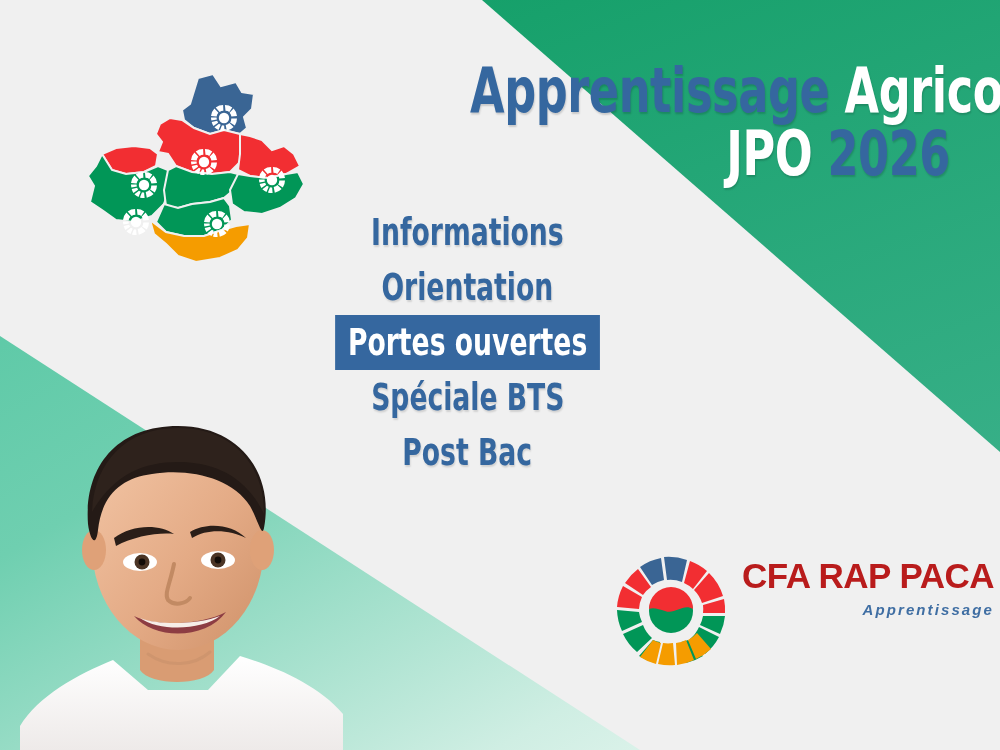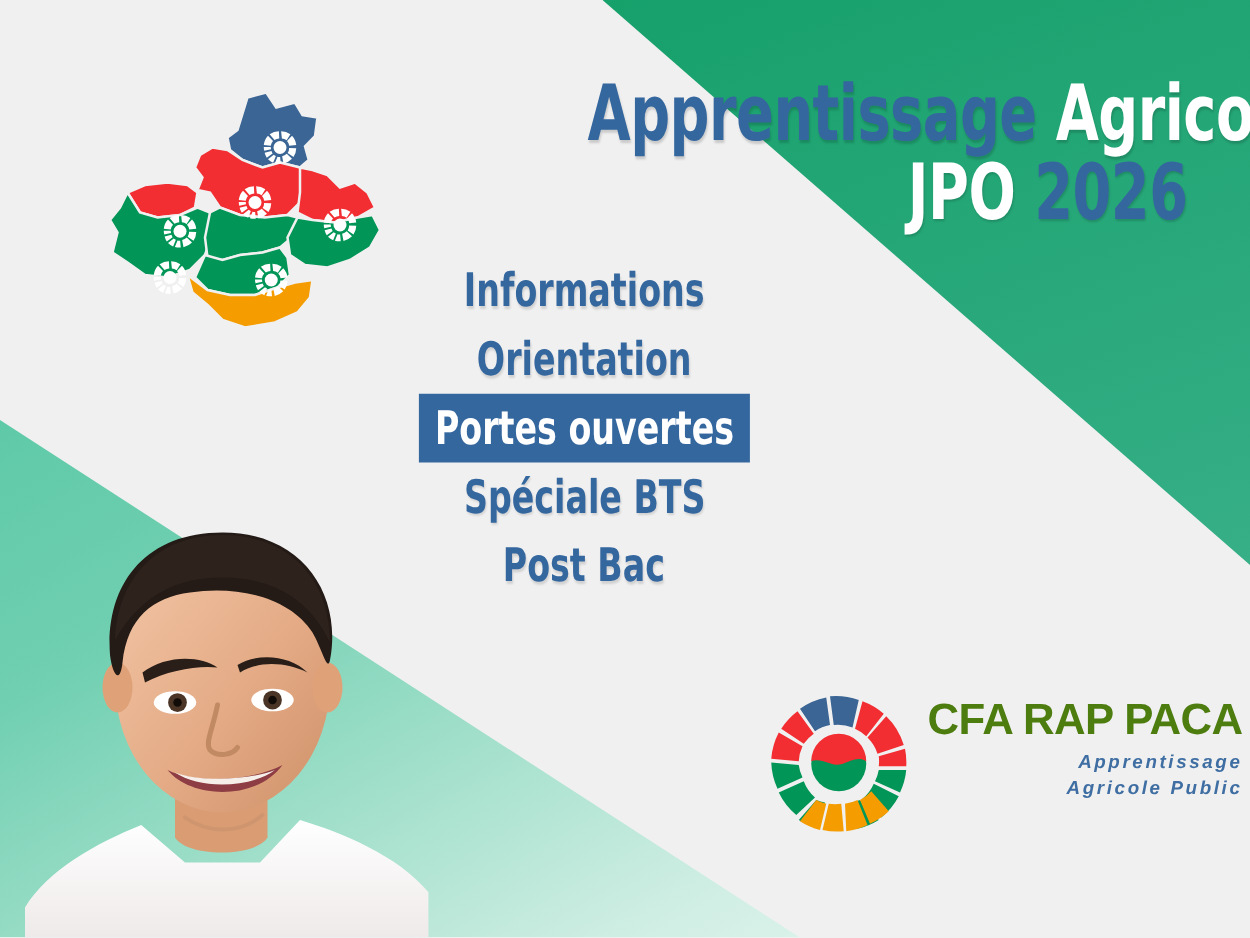--- a/index.html
+++ b/index.html
@@ -104,21 +104,21 @@
     display:flex; align-items:flex-start; gap:12px;
   }
   #logo-mark{ width:118px; height:118px; flex:0 0 118px; }
   #logo-mark svg{ display:block; width:100%; height:100%; }
   #logo-text{ padding-top:6px; }
   #logo-title{
     font-family:"Liberation Sans", sans-serif;
     font-weight:bold;
     font-size:35px;
     letter-spacing:-0.5px;
-    color:#4d7c0f;
+    color:#b91c1c;
     line-height:1;
     white-space:nowrap;
   }
   .logo-tag{
     font-family:"Liberation Sans", sans-serif;
     font-style:italic;
     font-weight:bold;
     font-size:15px;
     letter-spacing:2.1px;
     color:#3f6ea3;
@@ -292,18 +292,17 @@
 
           <circle r="22" fill="#019657"></circle>
           <path fill="#f22e32" d="M -22 -2 A 22 22 0 0 1 22 -2 C 12 -8 4 4 -6 0 C -12 -2 -18 -4 -22 -2 Z"></path>
         </g>
       </svg>
     </div>
     <div id="logo-text">
       <div id="logo-title">CFA RAP PACA</div>
       <div id="logo-taglines">
         <div class="logo-tag">Apprentissage</div>
-        <div class="logo-tag">Agricole Public</div>
       </div>
     </div>
   </div>
 
 </div>
 
 </body></html>

